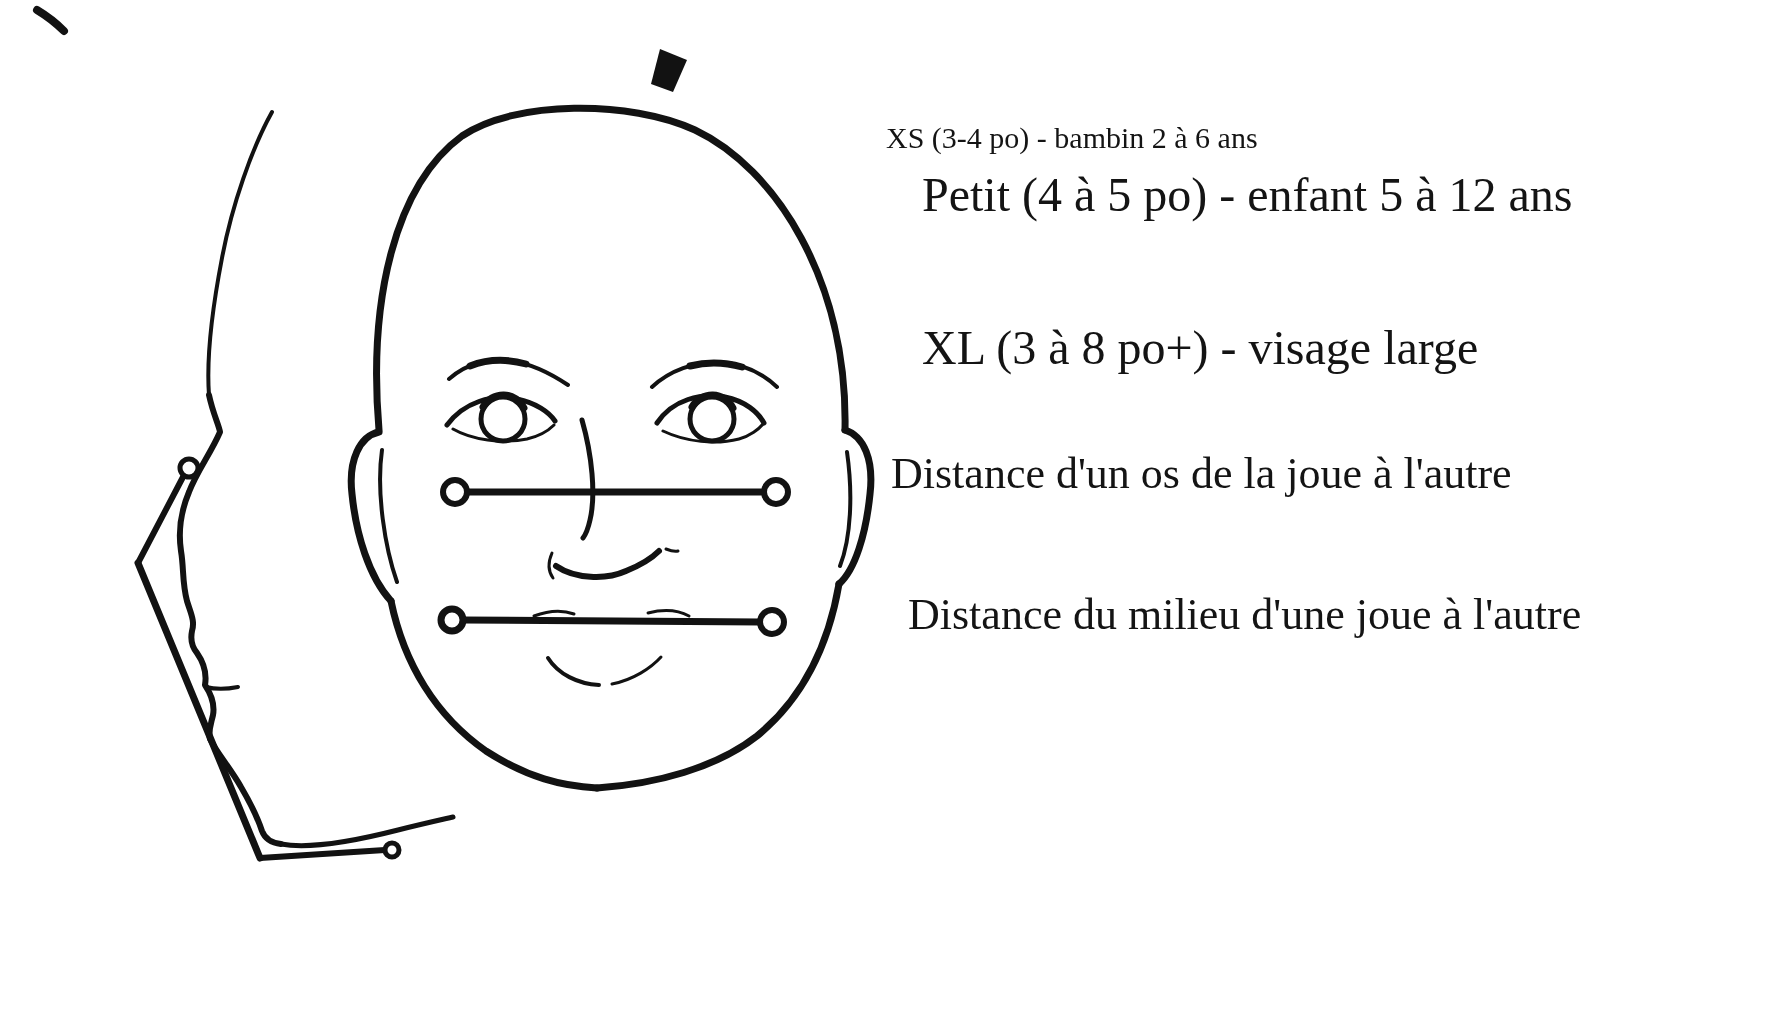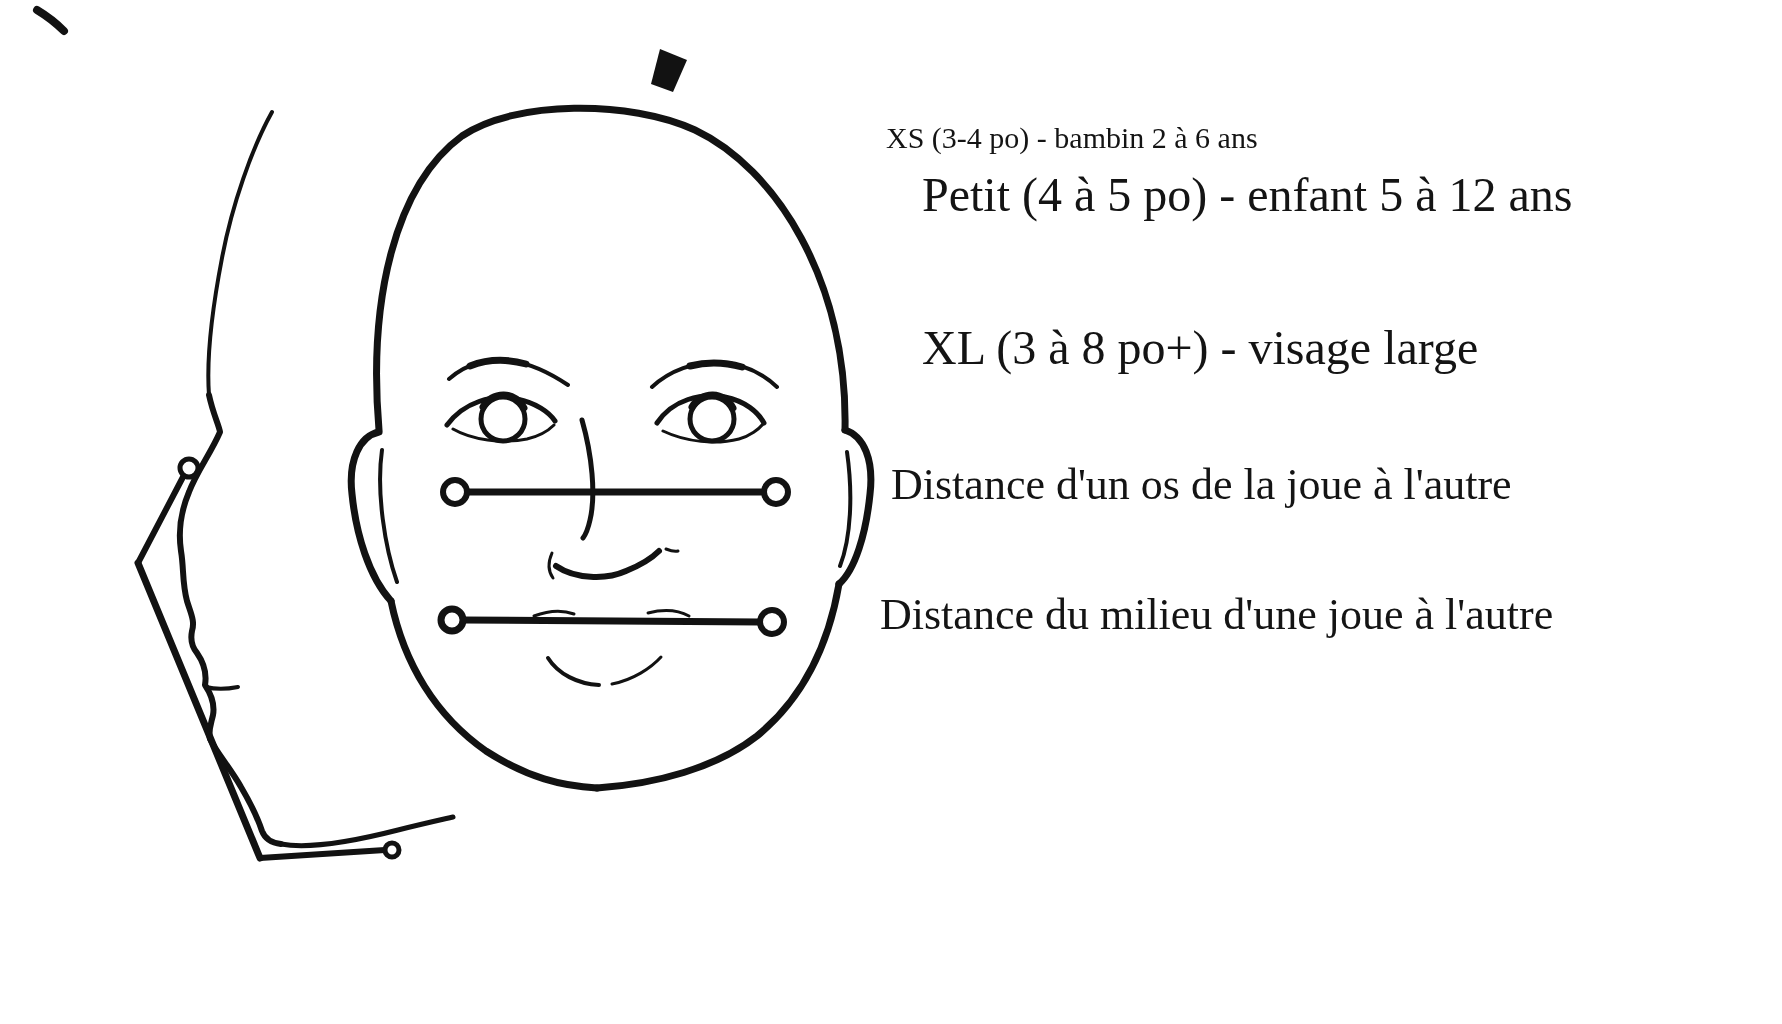--- a/index.html
+++ b/index.html
@@ -34,22 +34,22 @@
     line-height: 1.05;
     letter-spacing: 0px;
   }
   .size-line { font-size: 48px; left: 878px; margin-left: 44px; }
   .size-xs   { font-size: 30px; left: 886px; top: 122px; }
   .size-petit { top: 170px; }
   .size-moyen { top: 221px; }
   .size-large { top: 272px; }
   .size-xl    { top: 323px; }
   .label { font-size: 44px; }
-  .label-cheekbone { left: 891px; top: 462px; }
-  .label-midcheek  { left: 880px; top: 592px; }
+  .label-cheekbone { left: 891px; top: 451px; }
+  .label-midcheek  { left: 908px; top: 592px; }
   .label-nosechin  { left: 456px; top: 820px; }
 </style>
 </head>
 <body>
 
 <div class="canvas">
 
   <svg class="art" viewBox="0 0 1782 1024" aria-hidden="true">
     <g stroke="#121212" fill="none" stroke-linecap="round" stroke-linejoin="round">
 

